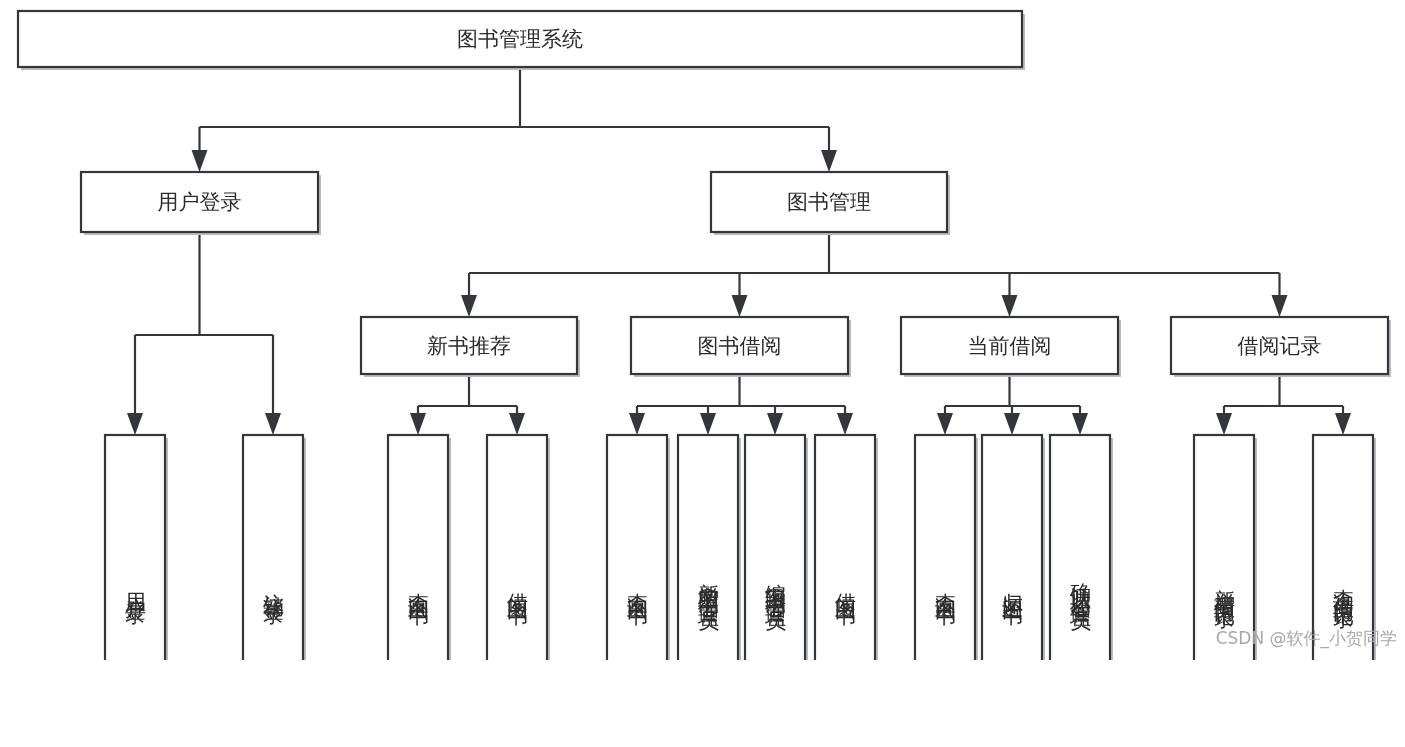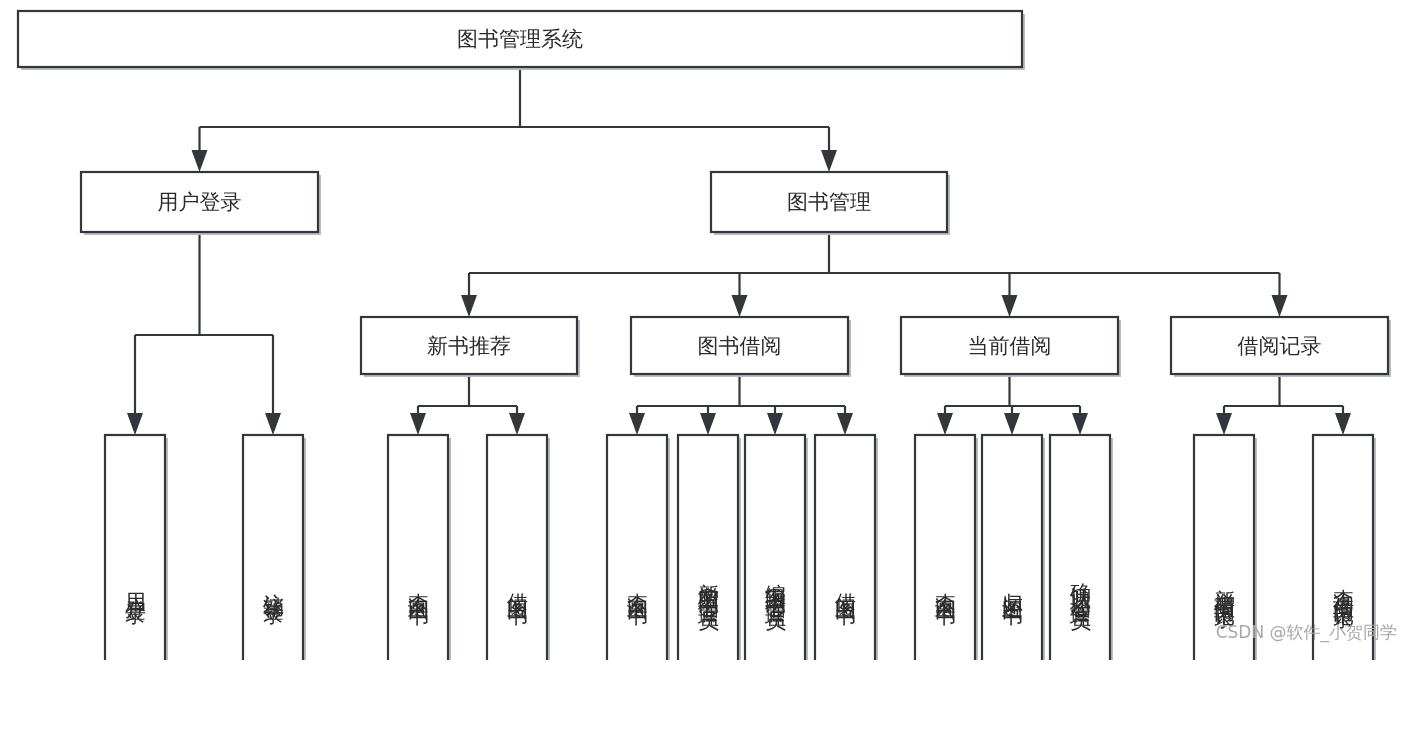--- a/index.html
+++ b/index.html
@@ -61,21 +61,21 @@
     letter-spacing: 4px;
     white-space: nowrap;
     display: flex;
     align-items: center;
     justify-content: center;
     pointer-events: none;
   }
   .watermark {
     position: absolute;
     right: 8px;
-    bottom: 16px;
+    bottom: 10px;
     font-family: "DejaVu Sans", "Liberation Sans", sans-serif;
     font-size: 17px;
     color: #a8a8a8;
     white-space: nowrap;
   }
 </style>
 </head>
 <body>
 
 <div id="diagram-root">

